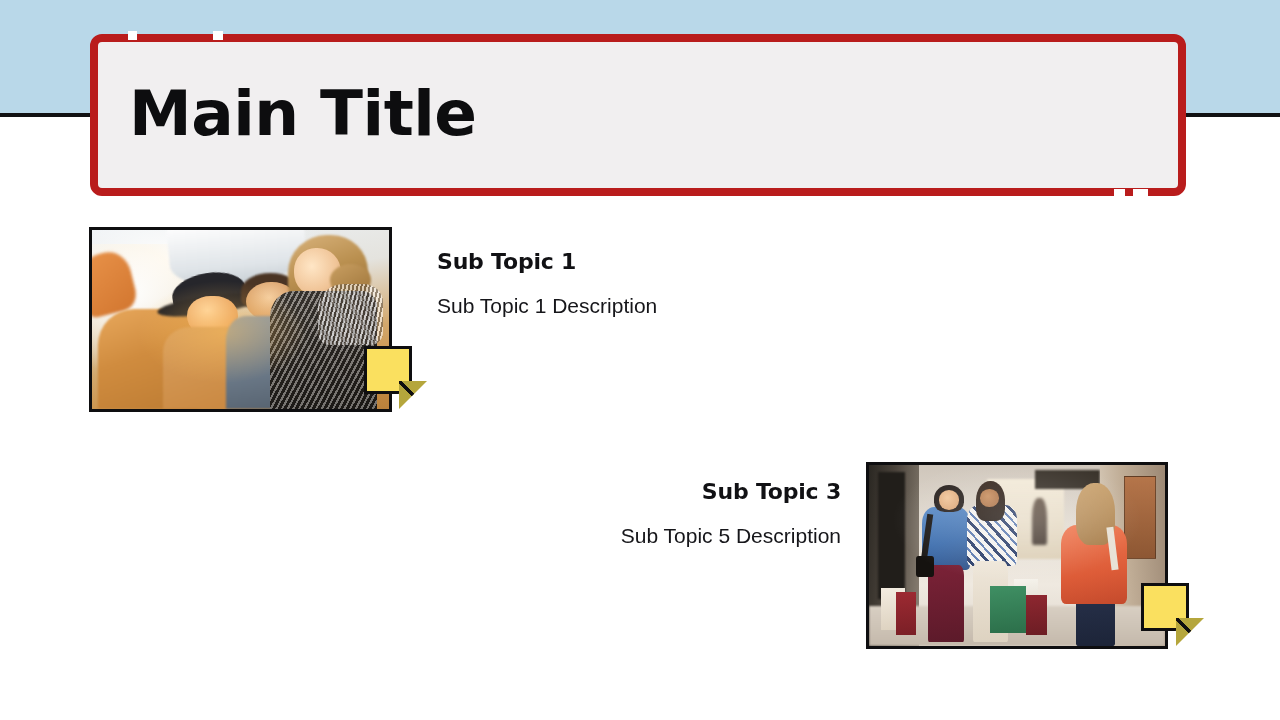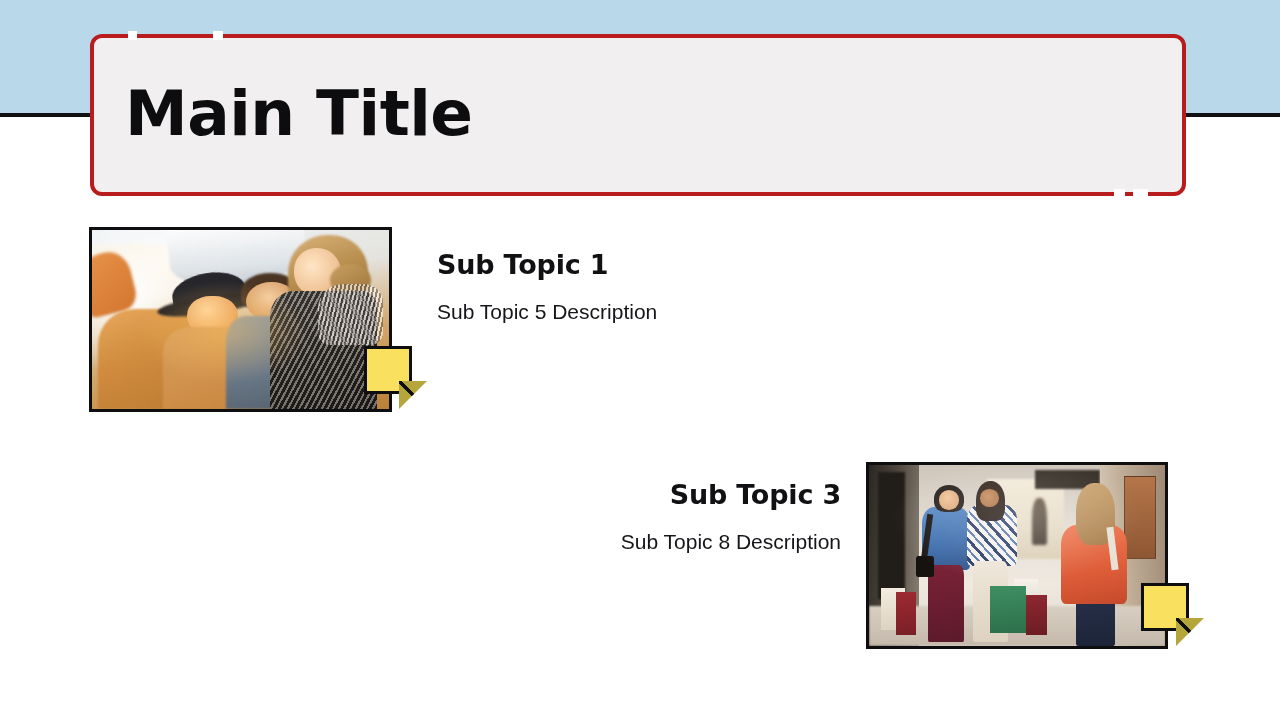--- a/index.html
+++ b/index.html
@@ -41,21 +41,21 @@
   }
 
   
   .title-card {
     position: absolute;
     left: 90px;
     top: 34px;
     width: 1096px;
     height: 162px;
     background: #f1eff0;
-    border: 4px solid #b91c1c;
+    border: 8px solid #b91c1c;
     border-radius: 12px;
     box-sizing: border-box;
     display: flex;
     align-items: center;
     z-index: 4;
   }
   .title-text {
     font-family: "DejaVu Sans", "Liberation Sans", sans-serif;
     font-weight: 700;
     font-size: 63px;
@@ -319,21 +319,21 @@
   #sticky-2 { left: 1141px; top: 583px; }
 
   
   .topic-block { position: absolute; }
   #topic-1 { left: 437px; top: 249px; text-align: left; }
   #topic-2 { left: 525px; top: 479px; width: 316px; text-align: right; }
 
   .topic-title {
     font-family: "DejaVu Sans", "Liberation Sans", sans-serif;
     font-weight: 700;
-    font-size: 27px;
+    font-size: 22px;
     line-height: 1.15;
     color: #111114;
     letter-spacing: -0.2px;
     margin: 0;
   }
   .topic-desc {
     font-family: "Liberation Sans", sans-serif;
     font-weight: 400;
     font-size: 21px;
     line-height: 1.2;
@@ -381,26 +381,26 @@
     </div>
   </div>
   <div class="sticky" id="sticky-1">
     <div class="sheet"></div>
     <div class="fold"></div>
     <div class="fold-edge"></div>
   </div>
 
   <div class="topic-block" id="topic-1">
     <p class="topic-title">Sub Topic 1</p>
-    <p class="topic-desc">Sub Topic 5 Description</p>
+    <p class="topic-desc">Sub Topic 1 Description</p>
   </div>
 
   <div class="topic-block" id="topic-2">
     <p class="topic-title">Sub Topic 3</p>
-    <p class="topic-desc">Sub Topic 8 Description</p>
+    <p class="topic-desc">Sub Topic 5 Description</p>
   </div>
 
   <div class="photo-frame" id="photo-2">
     <div class="scene">
       <div class="p2-bg"></div>
       <div class="p2-store"></div>
       <div class="p2-awning"></div>
       <div class="p2-right-wall"></div>
       <div class="p2-window-r"></div>
       <div class="p2-left-wall"></div>

